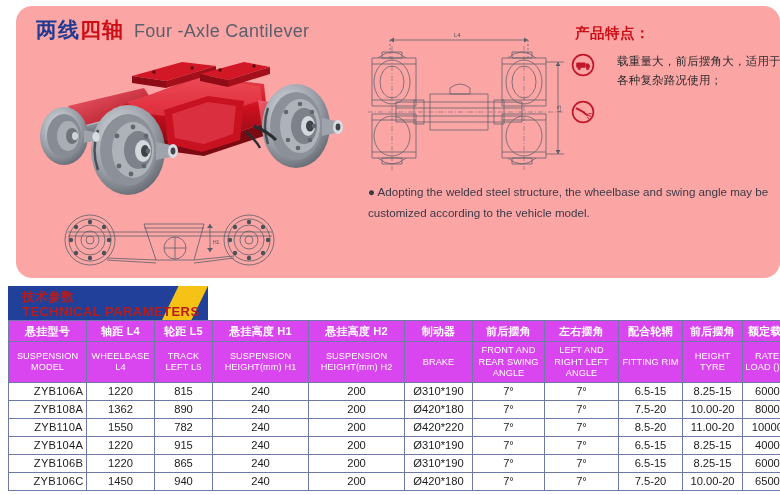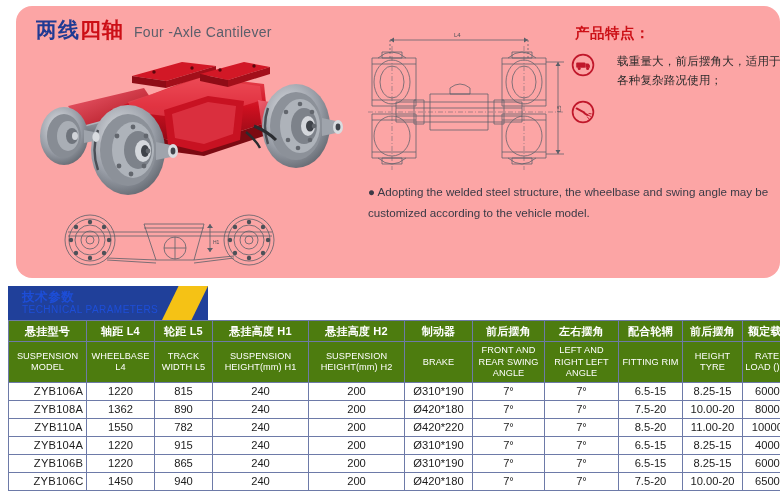--- a/index.html
+++ b/index.html
@@ -24,21 +24,21 @@
 
   
   .title-row {
     position: absolute; left: 20px; top: 10px;
     display: flex; align-items: baseline; gap: 10px;
   }
   .title-cn { font-size: 21px; font-weight: bold; letter-spacing: 1px; }
   .title-cn .seg-blue { color: #1f3a93; }
   .title-cn .seg-red  { color: #cc0f16; }
   .title-en {
-    font-size: 14px; color: #5b5f6b; letter-spacing: .3px;
+    font-size: 18px; color: #5b5f6b; letter-spacing: .3px;
   }
 
   
   .photo { position: absolute; left: 16px; top: 42px; width: 330px; height: 150px; }
   .ph-svg { display:block; }
 
   
   .draw-side { position: absolute; left: 28px; top: 196px; width: 250px; height: 76px; }
 
   
@@ -69,36 +69,36 @@
   .banner { position: absolute; left: 8px; top: 286px; width: 200px; height: 34px; }
   .banner-bg {
     position: absolute; inset: 0;
     background: #20409a;
   }
   .banner-yellow {
     position: absolute; right: 0; top: 0; width: 46px; height: 34px;
     background: #f5c215;
     clip-path: polygon(36% 0, 100% 0, 64% 100%, 0 100%);
   }
-  .banner-tx { position: absolute; left: 14px; top: 4px; color: #1d4ed8; }
+  .banner-tx { position: absolute; left: 14px; top: 4px; color: #b91c1c; }
   .banner-cn { font-size: 12.5px; font-weight: bold; letter-spacing: .6px; line-height: 1.15; }
-  .banner-en { font-size: 10px; letter-spacing: .45px; line-height: 1.25; }
+  .banner-en { font-size: 13px; letter-spacing: .45px; line-height: 1.25; font-weight: bold; }
 
   
   .tbl-wrap { position: absolute; left: 8px; top: 320px; width: 764px; }
   table.spec {
     width: 764px; border-collapse: collapse; table-layout: fixed;
   }
   table.spec th, table.spec td {
     border: 1px solid #6d7aa8;
     text-align: center;
     vertical-align: middle;
   }
   thead th {
-    background: #4d7c0f;
+    background: #d946ef;
     color: #ffffff;
     padding: 2px 1px;
     border-color: #5c6fb0;
   }
   .h-cn { font-size: 11px; font-weight: bold; letter-spacing: .2px; line-height: 1.3; padding: 3px 1px; }
   .h-en { font-size: 9.2px; font-weight: normal; letter-spacing: .1px; line-height: 1.22; padding: 3px 1px; }
   tbody td {
     background: #ffffff;
     color: #1c1c1c;
     font-size: 11.2px;
@@ -418,21 +418,21 @@
           <th class="h-cn">制动器</th>
           <th class="h-cn">前后摆角</th>
           <th class="h-cn">左右摆角</th>
           <th class="h-cn">配合轮辋</th>
           <th class="h-cn">前后摆角</th>
           <th class="h-cn">额定载荷</th>
         </tr>
         <tr>
           <th class="h-en">SUSPENSION MODEL</th>
           <th class="h-en">WHEELBASE L4</th>
-          <th class="h-en">TRACK WIDTH L5</th>
+          <th class="h-en">TRACK LEFT L5</th>
           <th class="h-en">SUSPENSION HEIGHT(mm) H1</th>
           <th class="h-en">SUSPENSION HEIGHT(mm) H2</th>
           <th class="h-en">BRAKE</th>
           <th class="h-en">FRONT AND REAR SWING ANGLE</th>
           <th class="h-en">LEFT AND RIGHT LEFT ANGLE</th>
           <th class="h-en">FITTING RIM</th>
           <th class="h-en">HEIGHT TYRE</th>
           <th class="h-en">RATED LOAD () KG</th>
         </tr>
       </thead>

